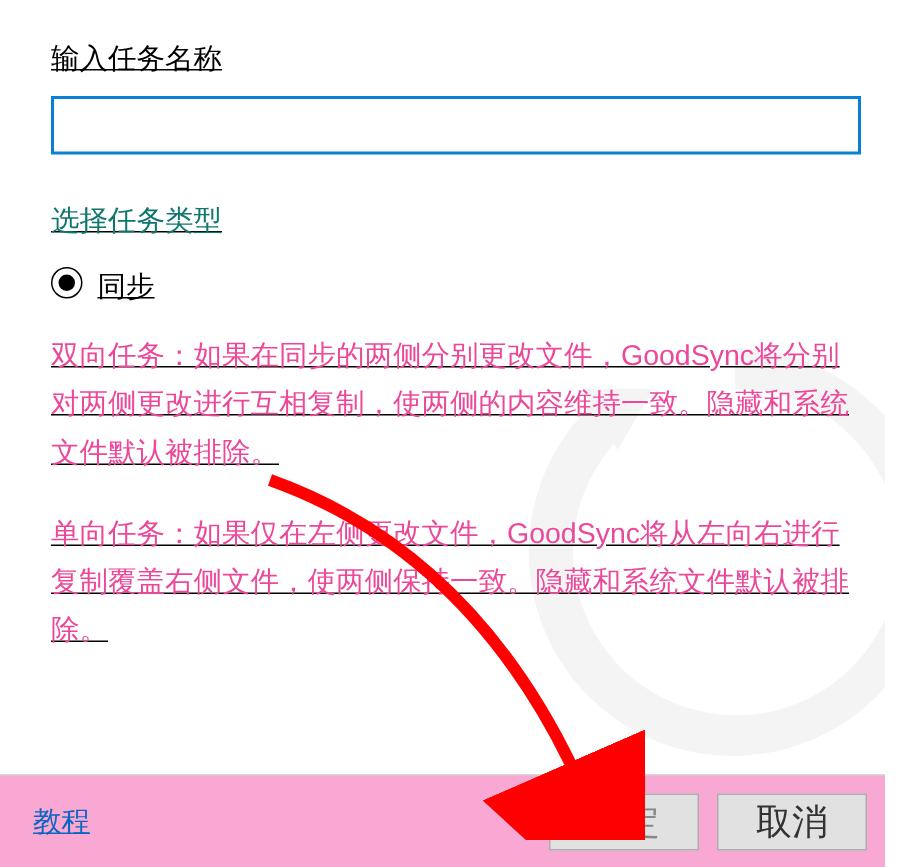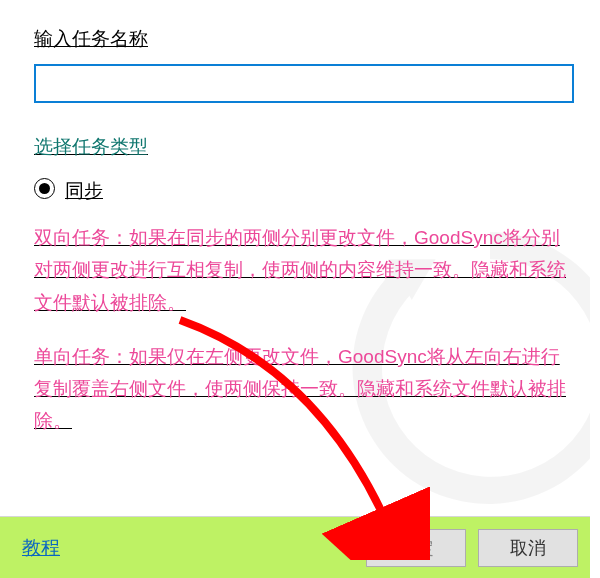--- a/index.html
+++ b/index.html
@@ -81,40 +81,40 @@
       pointer-events: none;
     }
     .content-stack { position: relative; z-index: 1; }
     .bottom-bar {
       position: absolute;
       left: 0;
       right: 0;
       bottom: 0;
       height: 62px;
       border-top: 1px solid #d6d6d6;
-      background: #bef264;
+      background: #f9a8d4;
       display: flex;
       align-items: center;
       padding: 0 22px;
       z-index: 2;
     }
     .tutorial-link {
       color: #0a66c2;
       text-decoration: underline;
       cursor: pointer;
       font-size: 19px;
     }
     .bottom-spacer { flex: 1; }
     .btn {
       min-width: 100px;
       height: 38px;
       border: 1px solid #adadad;
       background: #e1e1e1;
       color: #333;
-      font-size: 18px;
+      font-size: 24px;
       font-family: inherit;
       cursor: pointer;
       margin-left: 12px;
       padding: 0 18px;
     }
     .btn-ok {
       color: #888;
       background: #e1e1e1;
     }
     .arrow-annot {

